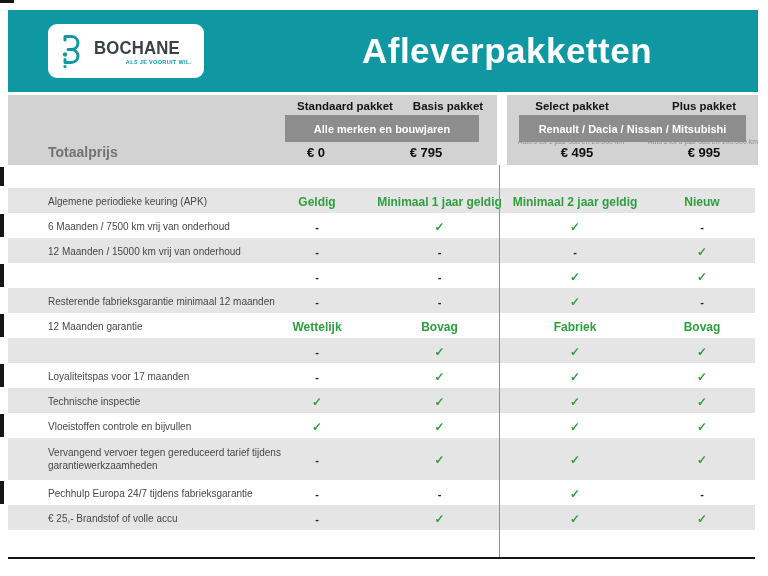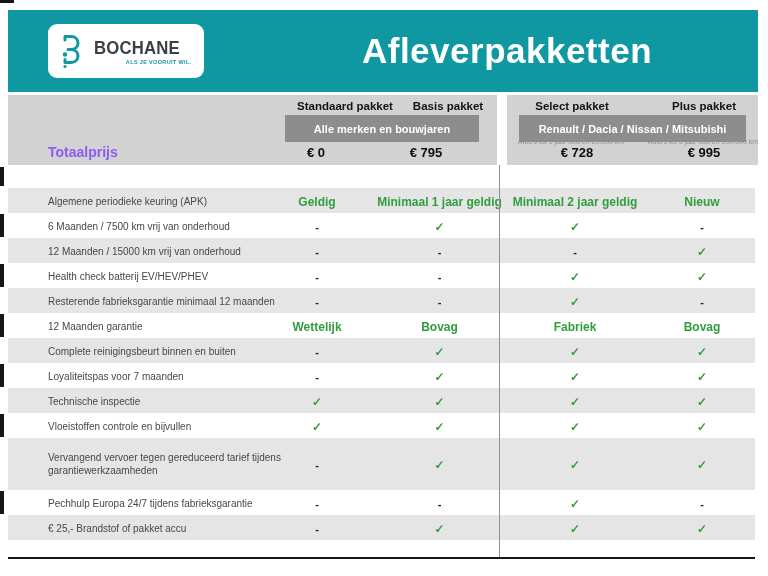--- a/index.html
+++ b/index.html
@@ -35,30 +35,30 @@
   .ph0{left:345px;} .ph1{left:440px;margin-left:8px;} .ph2{left:572px;} .ph3{left:704px;}
 
   .group-banner{position:absolute;top:115px;height:27px;background:var(--banner-gray);color:#fff;font-weight:bold;
                 font-size:11px;display:flex;align-items:center;justify-content:center;white-space:nowrap;}
   .gb-left{left:285px;width:194px;}
   .gb-right{left:519px;width:227px;}
 
   .pkg-sub{position:absolute;top:138px;transform:translateX(-50%);font-size:7px;color:#8f8f8f;white-space:nowrap;}
   .ps2{left:571px;} .ps3{left:703px;}
 
-  .total-label{position:absolute;left:48px;top:144px;font-size:14px;font-weight:bold;color:#8b5cf6;}
+  .total-label{position:absolute;left:48px;top:144px;font-size:14px;font-weight:bold;color:#737373;}
   .price{position:absolute;top:145px;transform:translateX(-50%);font-size:13px;font-weight:bold;color:#0e0e0e;white-space:nowrap;}
   .pr0{left:316px;} .pr1{left:426px;} .pr2{left:577px;} .pr3{left:704px;}
 
   .gap-tick{position:absolute;left:0;top:167px;width:4px;height:19px;background:#161616;}
 
   .rows{position:absolute;left:8px;top:188px;width:747px;}
   .row{position:relative;height:25px;background:#ffffff;}
   .row.gray{background:var(--row-gray);}
-  .row.tall{height:52px;}
+  .row.tall{height:42px;}
   .row:not(.gray)::before{content:"";position:absolute;left:-8px;top:1px;bottom:1px;width:4px;background:#161616;}
   .row-label{position:absolute;left:40px;top:50%;transform:translateY(-50%);font-size:10px;color:#474747;width:240px;line-height:1.3;}
   .cell{position:absolute;top:50%;transform:translate(-50%,-50%);white-space:nowrap;}
   .cell.c0{left:309px;} .cell.c1{left:424px;padding-left:15px;} .cell.c2{left:567px;} .cell.c3{left:694px;}
   .check{color:var(--green);font-size:12px;font-weight:bold;}
   .dash{color:#222;font-size:11px;font-weight:bold;}
   .gtext{color:var(--green);font-size:12px;font-weight:bold;}
 
   .divider{position:absolute;left:499px;top:165px;width:1px;height:393px;background:#8f8f8f;}
   .bottom-line{position:absolute;left:8px;top:557px;width:747px;height:2px;background:#161616;}
@@ -96,21 +96,21 @@
 
 <div class="group-banner gb-left">Alle merken en bouwjaren</div>
 <div class="group-banner gb-right">Renault / Dacia / Nissan / Mitsubishi</div>
 
 <div class="pkg-sub ps2">Auto's tot 1 jaar oud en 20.000 km</div>
 <div class="pkg-sub ps3">Auto's tot 5 jaar oud en 100.000 km</div>
 
 <div class="total-label">Totaalprijs</div>
 <div class="price pr0">€ 0</div>
 <div class="price pr1">€ 795</div>
-<div class="price pr2">€ 728</div>
+<div class="price pr2">€ 495</div>
 <div class="price pr3">€ 995</div>
 
 <div class="gap-tick"></div>
 
 <div class="rows">
     <div class="row gray">
       <div class="row-label">Algemene periodieke keuring (APK)</div>
       <span class="cell c0"><span class="gtext">Geldig</span></span>
       <span class="cell c1"><span class="gtext">Minimaal 1 jaar geldig</span></span>
       <span class="cell c2"><span class="gtext">Minimaal 2 jaar geldig</span></span>
@@ -124,49 +124,47 @@
       <span class="cell c3"><span class="dash">-</span></span>
     </div>
     <div class="row gray">
       <div class="row-label">12 Maanden / 15000 km vrij van onderhoud</div>
       <span class="cell c0"><span class="dash">-</span></span>
       <span class="cell c1"><span class="dash">-</span></span>
       <span class="cell c2"><span class="dash">-</span></span>
       <span class="cell c3"><span class="check">✓</span></span>
     </div>
     <div class="row">
-      <div class="row-label">Health check batterij EV/HEV/PHEV</div>
       <span class="cell c0"><span class="dash">-</span></span>
       <span class="cell c1"><span class="dash">-</span></span>
       <span class="cell c2"><span class="check">✓</span></span>
       <span class="cell c3"><span class="check">✓</span></span>
     </div>
     <div class="row gray">
       <div class="row-label">Resterende fabrieksgarantie minimaal 12 maanden</div>
       <span class="cell c0"><span class="dash">-</span></span>
       <span class="cell c1"><span class="dash">-</span></span>
       <span class="cell c2"><span class="check">✓</span></span>
       <span class="cell c3"><span class="dash">-</span></span>
     </div>
     <div class="row">
       <div class="row-label">12 Maanden  garantie</div>
       <span class="cell c0"><span class="gtext">Wettelijk</span></span>
       <span class="cell c1"><span class="gtext">Bovag</span></span>
       <span class="cell c2"><span class="gtext">Fabriek</span></span>
       <span class="cell c3"><span class="gtext">Bovag</span></span>
     </div>
     <div class="row gray">
-      <div class="row-label">Complete reinigingsbeurt binnen en buiten</div>
-      <span class="cell c0"><span class="dash">-</span></span>
-      <span class="cell c1"><span class="check">✓</span></span>
-      <span class="cell c2"><span class="check">✓</span></span>
-      <span class="cell c3"><span class="check">✓</span></span>
-    </div>
-    <div class="row">
-      <div class="row-label">Loyaliteitspas voor 7 maanden</div>
+      <span class="cell c0"><span class="dash">-</span></span>
+      <span class="cell c1"><span class="check">✓</span></span>
+      <span class="cell c2"><span class="check">✓</span></span>
+      <span class="cell c3"><span class="check">✓</span></span>
+    </div>
+    <div class="row">
+      <div class="row-label">Loyaliteitspas voor 17 maanden</div>
       <span class="cell c0"><span class="dash">-</span></span>
       <span class="cell c1"><span class="check">✓</span></span>
       <span class="cell c2"><span class="check">✓</span></span>
       <span class="cell c3"><span class="check">✓</span></span>
     </div>
     <div class="row gray">
       <div class="row-label">Technische inspectie</div>
       <span class="cell c0"><span class="check">✓</span></span>
       <span class="cell c1"><span class="check">✓</span></span>
       <span class="cell c2"><span class="check">✓</span></span>
@@ -187,21 +185,21 @@
       <span class="cell c3"><span class="check">✓</span></span>
     </div>
     <div class="row">
       <div class="row-label">Pechhulp Europa 24/7 tijdens fabrieksgarantie</div>
       <span class="cell c0"><span class="dash">-</span></span>
       <span class="cell c1"><span class="dash">-</span></span>
       <span class="cell c2"><span class="check">✓</span></span>
       <span class="cell c3"><span class="dash">-</span></span>
     </div>
     <div class="row gray">
-      <div class="row-label">€ 25,- Brandstof of  pakket accu</div>
+      <div class="row-label">€ 25,- Brandstof of  volle accu</div>
       <span class="cell c0"><span class="dash">-</span></span>
       <span class="cell c1"><span class="check">✓</span></span>
       <span class="cell c2"><span class="check">✓</span></span>
       <span class="cell c3"><span class="check">✓</span></span>
     </div>
   </div>
 
 <div class="divider"></div>
 <div class="bottom-line"></div>
 

